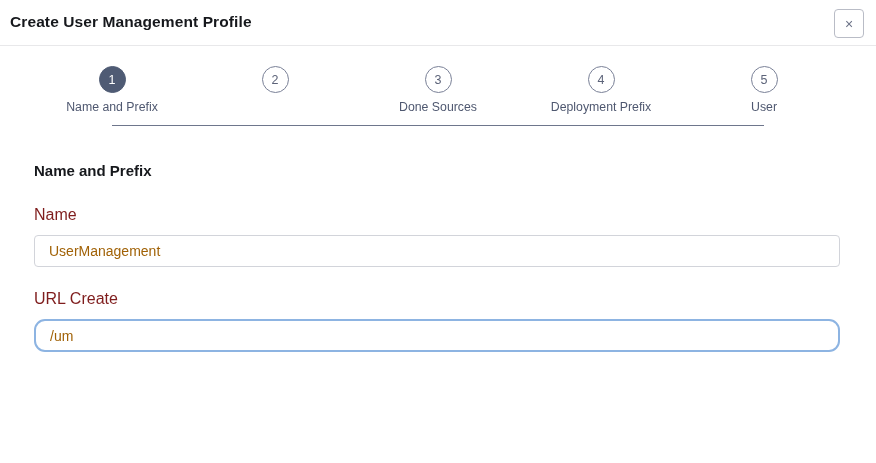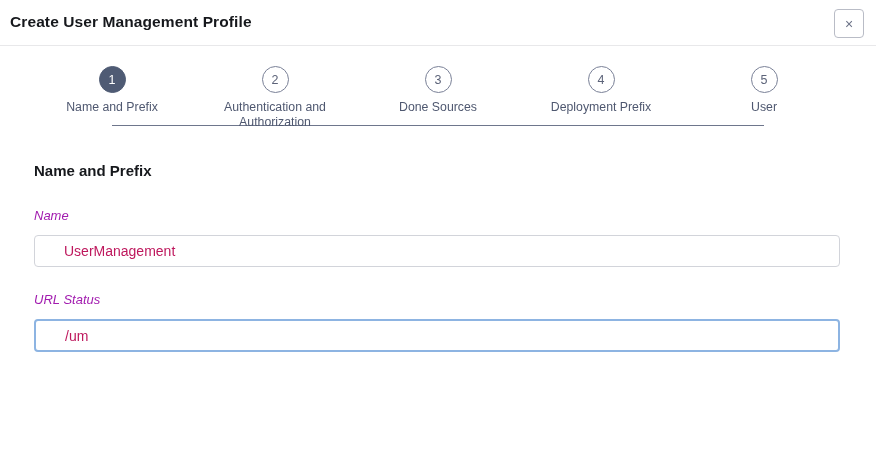--- a/index.html
+++ b/index.html
@@ -126,36 +126,35 @@
   .section-heading {
     position: absolute;
     left: 34px;
     top: 24px;
     font-size: 15px;
     font-weight: bold;
     color: #16181c;
   }
 
   .field-label {
-    font-size: 13px;
-    color: #a21caf;
-    font-style: italic;
+    font-size: 16px;
+    color: #7f1d1d;
   }
   .text-input {
     display: block;
     width: 806px;
     height: 32px;
     box-sizing: border-box;
     border: 1px solid #d2d4da;
     border-radius: 4px;
     background: #ffffff;
-    padding: 0 29px;
+    padding: 0 14px;
     font-size: 14px;
     font-family: "Liberation Sans", sans-serif;
-    color: #be185d;
+    color: #a16207;
     outline: none;
   }
   .text-input.focused {
     border: 2px solid #8db4e2;
     height: 33px;
   }
 
   .field-name {
     position: absolute;
     left: 34px;
@@ -165,20 +164,21 @@
     margin-top: 11px;
   }
 
   .field-prefix {
     position: absolute;
     left: 34px;
     top: 152px;
   }
   .field-prefix .text-input {
     margin-top: 11px;
+    border-radius: 11px;
   }
 </style>
 </head>
 <body>
 
 <div class="dialog">
 
   <div class="dialog-header">
     <div class="dialog-title">Create User Management Profile</div>
     <button class="close-button">
@@ -189,21 +189,20 @@
   <div class="stepper">
     <div class="stepper-line"></div>
 
     <div class="step" style="left:112px;">
       <div class="step-circle active">1</div>
       <div class="step-label">Name and Prefix</div>
     </div>
 
     <div class="step" style="left:275px;">
       <div class="step-circle inactive">2</div>
-      <div class="step-label">Authentication and Authorization</div>
     </div>
 
     <div class="step" style="left:438px;">
       <div class="step-circle inactive">3</div>
       <div class="step-label">Done Sources</div>
     </div>
 
     <div class="step" style="left:601px;">
       <div class="step-circle inactive">4</div>
       <div class="step-label">Deployment Prefix</div>
@@ -218,19 +217,19 @@
   <div class="body-section">
 
     <div class="section-heading">Name and Prefix</div>
 
     <div class="field-name">
       <label class="field-label">Name</label>
       <input class="text-input" type="text" value="UserManagement" style="">
     </div>
 
     <div class="field-prefix">
-      <label class="field-label">URL Status</label>
+      <label class="field-label">URL Create</label>
       <input class="text-input focused" type="text" value="/um" style="">
     </div>
 
   </div>
 
 </div>
 
 </body></html>

